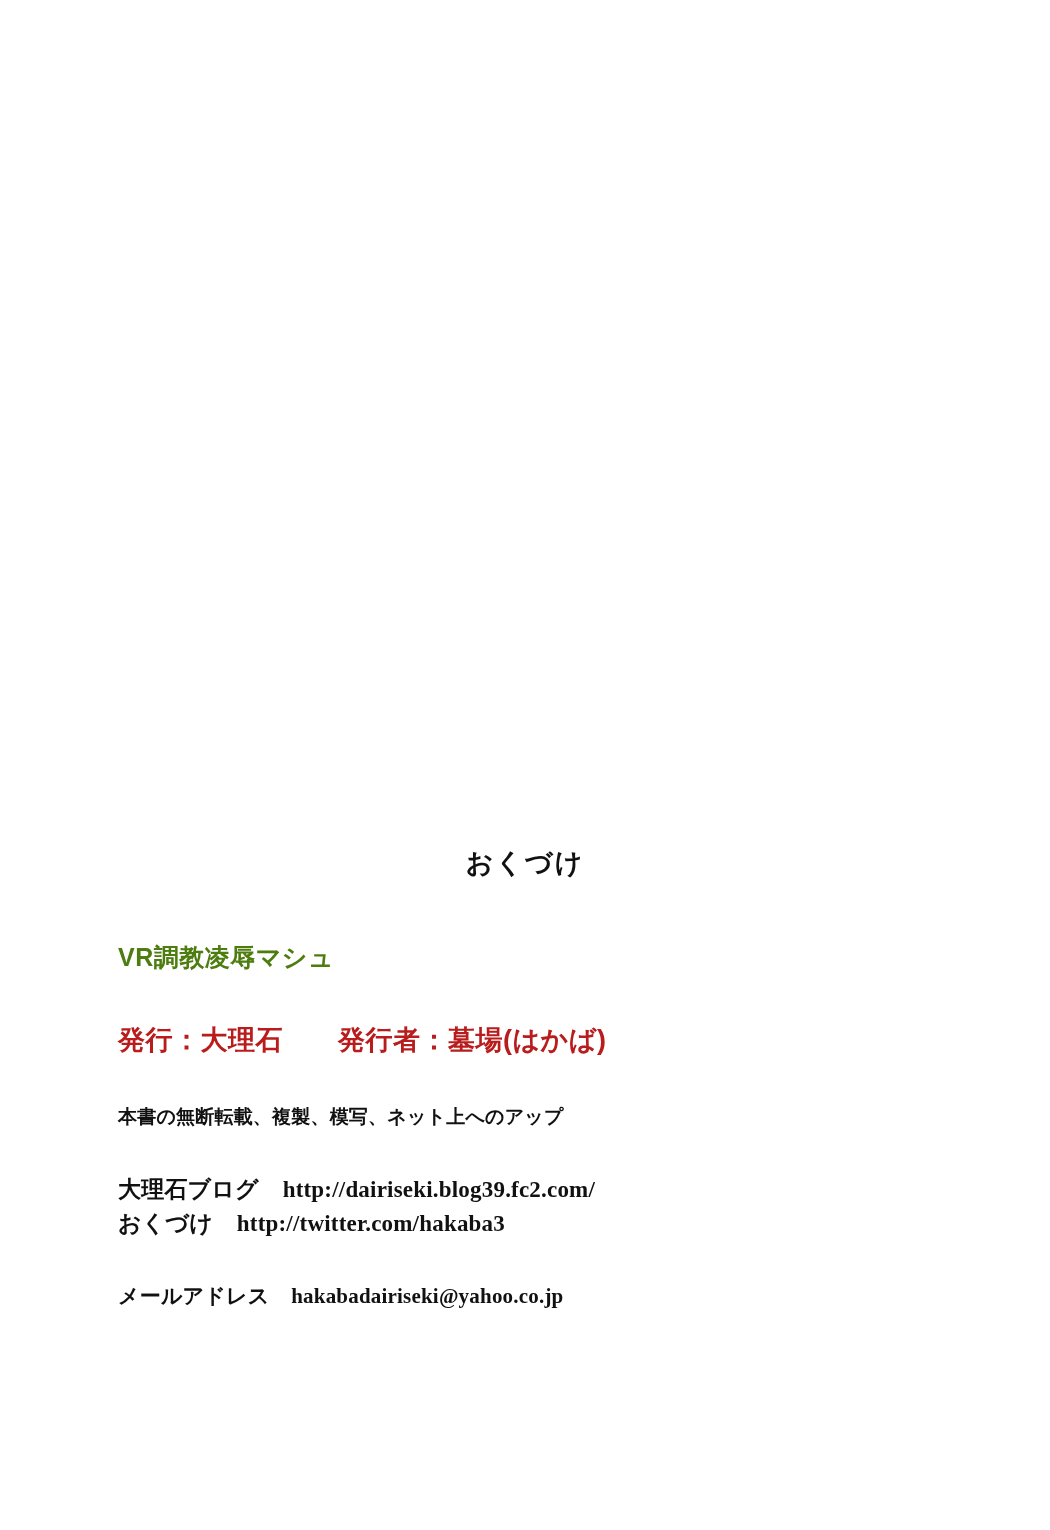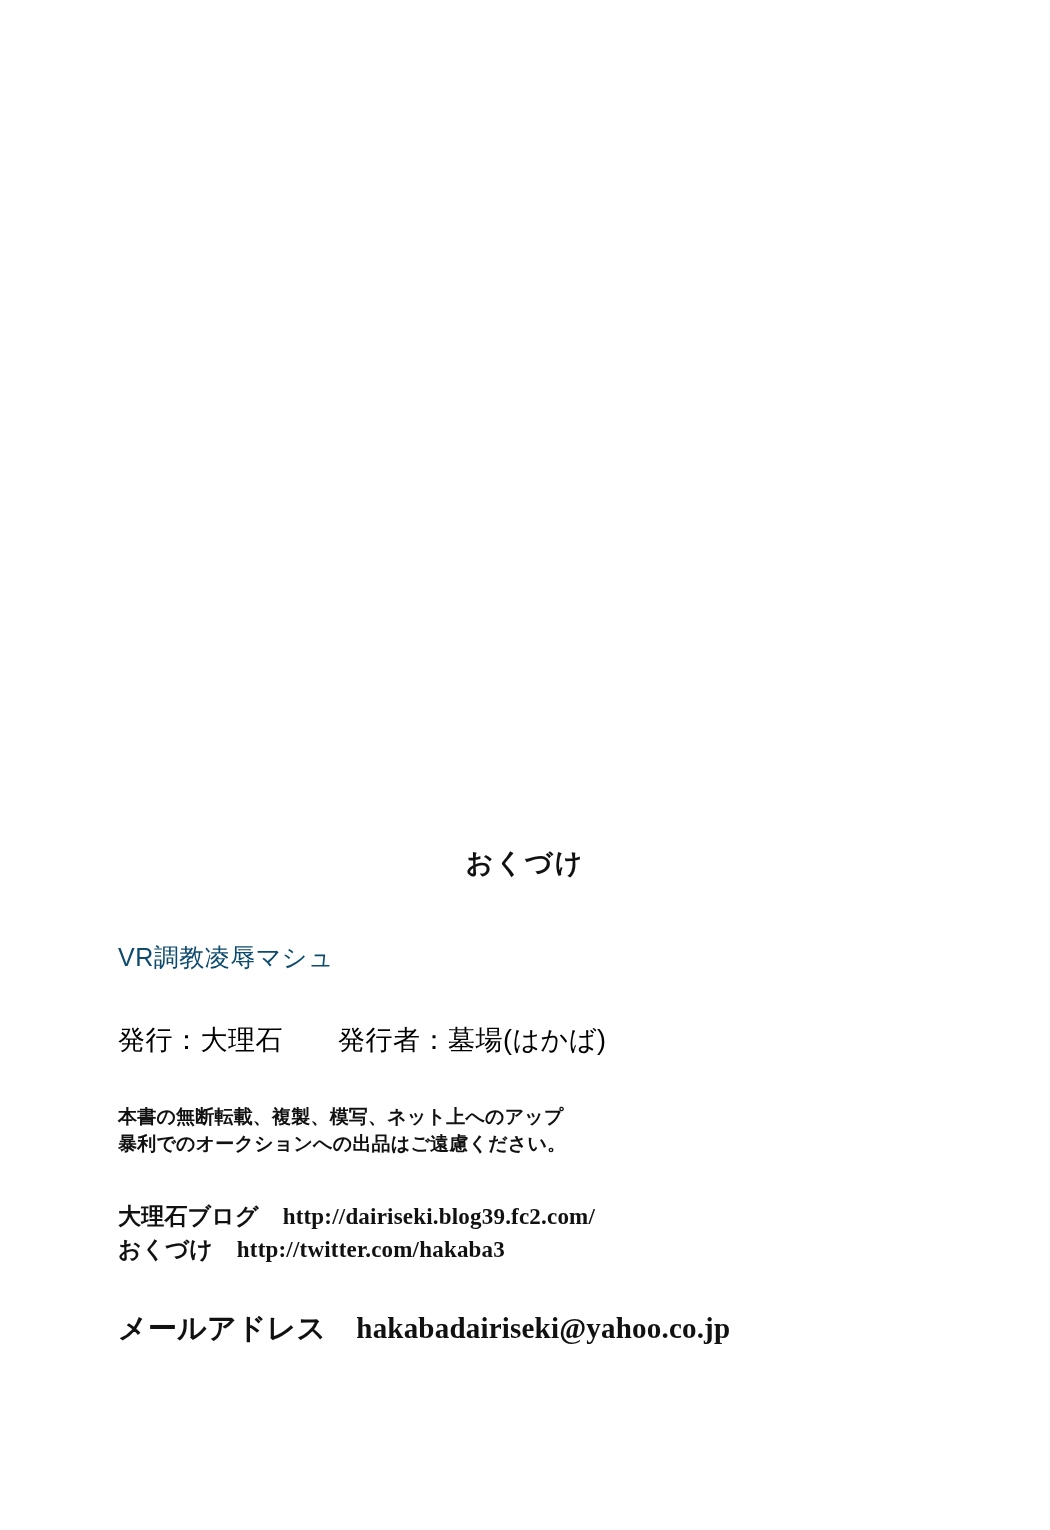--- a/index.html
+++ b/index.html
@@ -30,30 +30,30 @@
     letter-spacing: 2px;
     color: #111111;
     margin: 0 0 60px 0;
   }
   .block {
     margin-left: 118px;
     width: 830px;
   }
   .title-line {
     font-size: 25px;
-    font-weight: 400;
+    font-weight: 700;
     letter-spacing: 0.5px;
-    color: #0c4a6e;
+    color: #4d7c0f;
     margin-bottom: 48px;
   }
   .info-line {
     font-size: 27px;
-    font-weight: 400;
+    font-weight: 700;
     letter-spacing: 0.5px;
-    color: #000000;
+    color: #b91c1c;
     line-height: 1.35;
     white-space: pre;
   }
   .spacer-lg { height: 46px; }
   .spacer-md { height: 42px; }
   .notice-line {
     font-size: 19px;
     font-weight: 700;
     letter-spacing: 0.2px;
     color: #111111;
@@ -64,21 +64,21 @@
     font-weight: 700;
     letter-spacing: 0.2px;
     color: #111111;
     line-height: 1.42;
     font-family: "Liberation Serif", "DejaVu Serif", serif;
   }
   .link-line .jp {
     font-family: "Liberation Sans", "DejaVu Sans", sans-serif;
   }
   .mail-line {
-    font-size: 29px;
+    font-size: 21px;
     font-weight: 700;
     letter-spacing: 0.2px;
     color: #111111;
     font-family: "Liberation Serif", "DejaVu Serif", serif;
   }
   .mail-line .jp {
     font-family: "Liberation Sans", "DejaVu Sans", sans-serif;
   }
 </style>
 </head>
@@ -91,21 +91,20 @@
 
     <div class="block">
 
       <div class="title-line">VR調教凌辱マシュ</div>
 
       <div class="info-line">発行：大理石　　発行者：墓場(はかば)</div>
 
       <div class="spacer-lg"></div>
 
       <div class="notice-line">本書の無断転載、複製、模写、ネット上へのアップ</div>
-      <div class="notice-line">暴利でのオークションへの出品はご遠慮ください。</div>
 
       <div class="spacer-md"></div>
 
       <div class="link-line">
         <span class="jp">大理石ブログ</span>
         <span>&nbsp;&nbsp;</span>
         <span>http://dairiseki.blog39.fc2.com/</span>
       </div>
 
       <div class="link-line">

